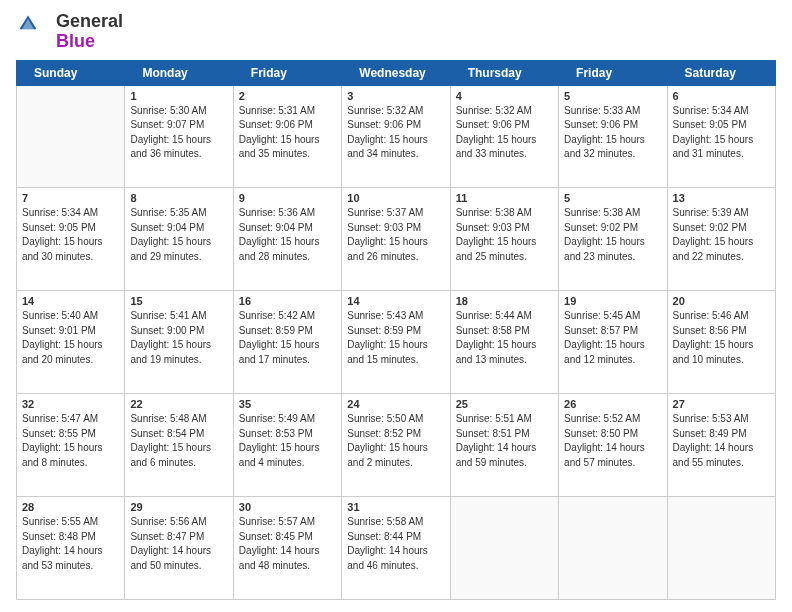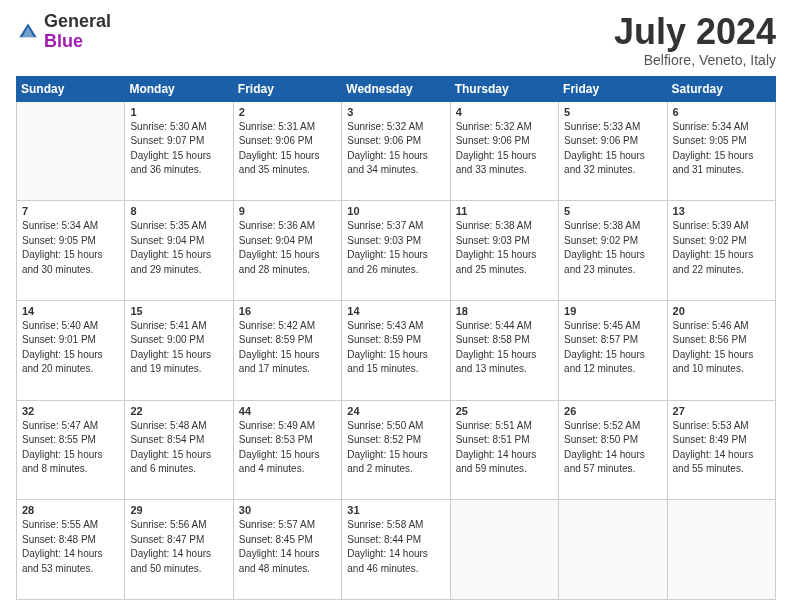--- a/index.html
+++ b/index.html
@@ -18,22 +18,22 @@
       flex-direction: column;
     }
     .header {
       display: flex;
       justify-content: space-between;
       align-items: flex-start;
       margin-bottom: 8px;
     }
     .logo {
       display: flex;
-      align-items: center;
-      gap: 4px;
+      align-items: flex-start;
+      gap: 16px;
     }
     .logo-text {
       font-size: 18px;
       font-weight: bold;
       line-height: 1.1;
     }
     .logo-general { color: #333; }
     .logo-blue { color: #a21caf; }
     .logo-icon {
       width: 24px;
@@ -56,21 +56,21 @@
       flex: 1;
       border-collapse: collapse;
       width: 100%;
       table-layout: fixed;
     }
     .calendar thead tr th {
       background: #1a5fa8;
       color: #fff;
       font-size: 12px;
       font-weight: bold;
-      padding: 5px 4px;
+      padding: 5px 17px;
       text-align: left;
       border: 1px solid #1a5fa8;
     }
     .calendar tbody tr td {
       border: 1px solid #ccc;
       vertical-align: top;
       padding: 4px 5px;
       font-size: 9.5px;
       color: #333;
       height: 82px;
@@ -98,24 +98,20 @@
     <div class="logo">
       <svg class="logo-icon" viewBox="0 0 28 28">
         <polygon points="14,4 24,20 4,20" fill="#1a5fa8"></polygon>
         <polygon points="14,8 21,20 7,20" fill="#fff" opacity="0.4"></polygon>
       </svg>
       <div class="logo-text">
         <span class="logo-general">General</span><br>
         <span class="logo-blue">Blue</span>
       </div>
     </div>
-    <div class="title-block">
-      <div class="month-title">July 2024</div>
-      <div class="location">Belfiore, Veneto, Italy</div>
-    </div>
   </div>
 
   <table class="calendar">
     <thead>
       <tr>
       <th>Sunday</th>
           <th>Monday</th>
           <th>Friday</th>
           <th>Wednesday</th>
           <th>Thursday</th>
@@ -214,21 +210,21 @@
         <tr>
           <td>
             <span class="day-num">32</span>
             <div class="day-info">Sunrise: 5:47 AM<br>Sunset: 8:55 PM<br>Daylight: 15 hours<br>and 8 minutes.</div>
           </td>
           <td>
             <span class="day-num">22</span>
             <div class="day-info">Sunrise: 5:48 AM<br>Sunset: 8:54 PM<br>Daylight: 15 hours<br>and 6 minutes.</div>
           </td>
           <td>
-            <span class="day-num">44</span>
+            <span class="day-num">35</span>
             <div class="day-info">Sunrise: 5:49 AM<br>Sunset: 8:53 PM<br>Daylight: 15 hours<br>and 4 minutes.</div>
           </td>
           <td>
             <span class="day-num">24</span>
             <div class="day-info">Sunrise: 5:50 AM<br>Sunset: 8:52 PM<br>Daylight: 15 hours<br>and 2 minutes.</div>
           </td>
           <td>
             <span class="day-num">25</span>
             <div class="day-info">Sunrise: 5:51 AM<br>Sunset: 8:51 PM<br>Daylight: 14 hours<br>and 59 minutes.</div>
           </td>

